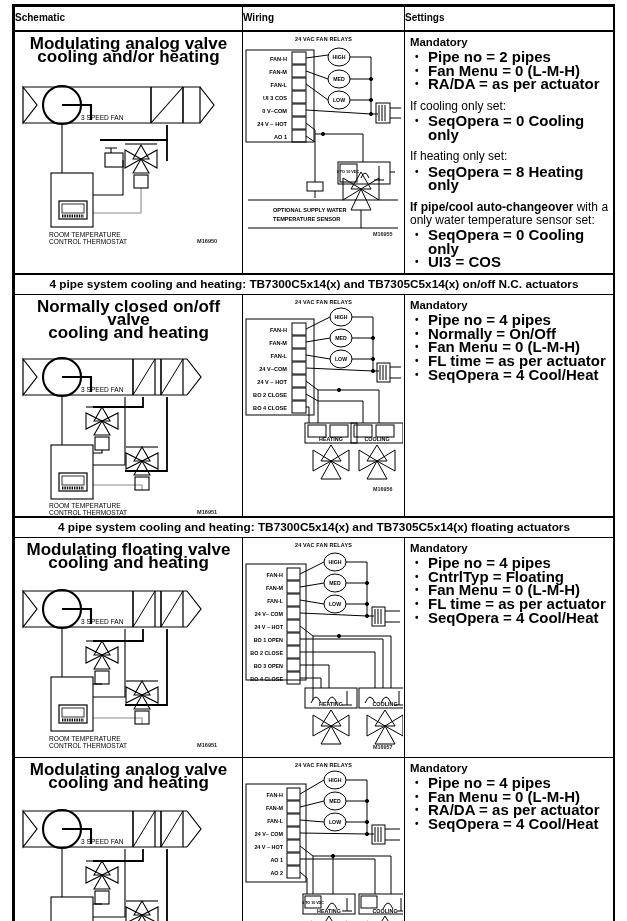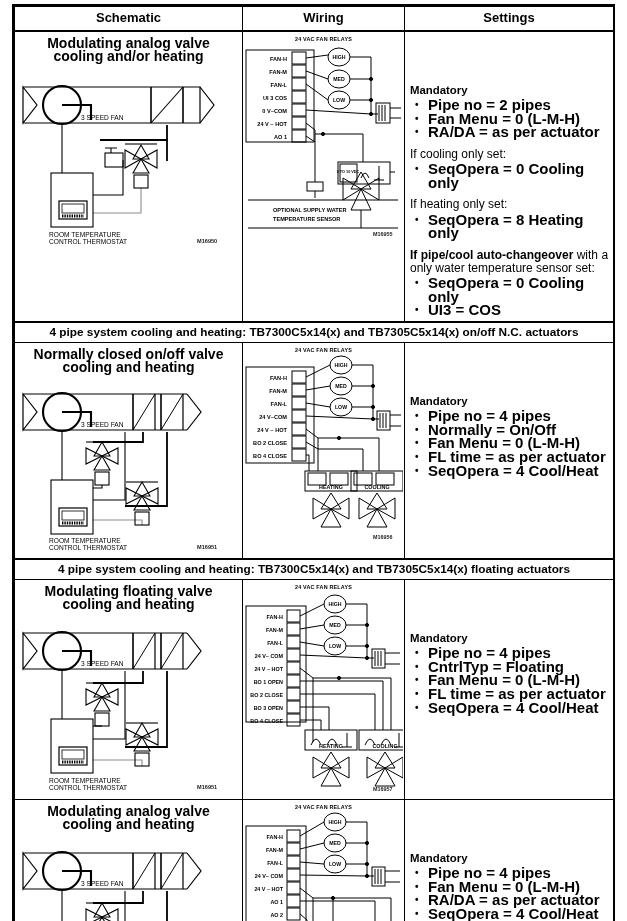--- a/index.html
+++ b/index.html
@@ -31,23 +31,23 @@
     border-collapse: collapse;
     table-layout: fixed;
   }
   table.main col.c1 { width: 228px; }
   table.main col.c2 { width: 162px; }
   table.main col.c3 { width: 209px; }
 
   th.colhead {
     border: 1px solid #000;
     border-bottom: 2px solid #000;
-    font-size: 13px;
+    font-size: 10px;
     font-weight: bold;
-    text-align: center;
+    text-align: left;
     padding: 2px 0 3px 0;
     height: 18px;
     line-height: 14px;
   }
   td.sectionhead {
     border: 1px solid #000;
     border-top: 2px solid #000;
     border-bottom: 1px solid #000;
     font-size: 11.8px;
     font-weight: bold;
@@ -58,31 +58,30 @@
   td.cell {
     border: 1px solid #000;
     vertical-align: top;
     padding: 0;
     position: relative;
   }
   td.cell.schem { height: 215px; }
 
   .schem-title {
     text-align: center;
-    font-size: 14px;
+    font-size: 17px;
     font-weight: bold;
     line-height: 13px;
     padding-top: 5px;
     padding-bottom: 2px;
   }
   .settings-body {
     padding: 4px 4px 4px 5px;
     font-size: 10.6px;
     line-height: 13.2px;
-    margin-top: 48px;
   }
   .settings-body .hdr {
     font-weight: bold;
     font-size: 11.4px;
     margin-bottom: 1px;
   }
   .settings-body .plain {
     font-weight: normal;
     font-size: 12px;
     margin-top: 9px;

